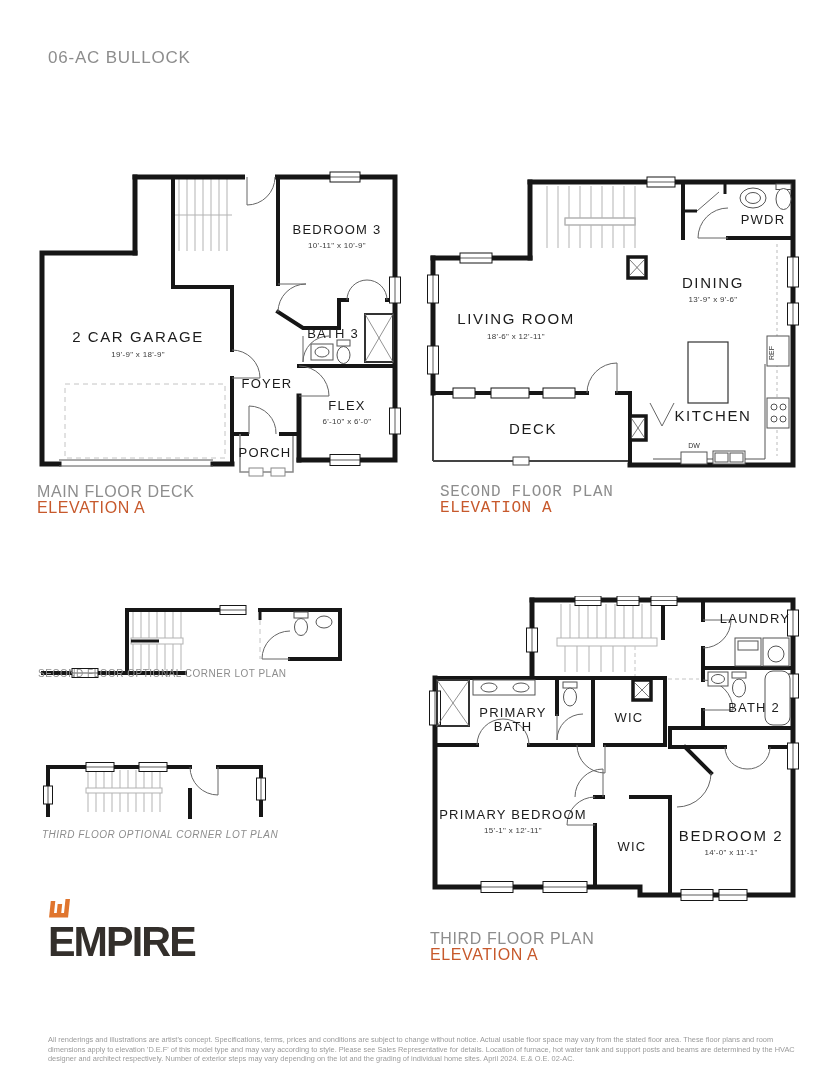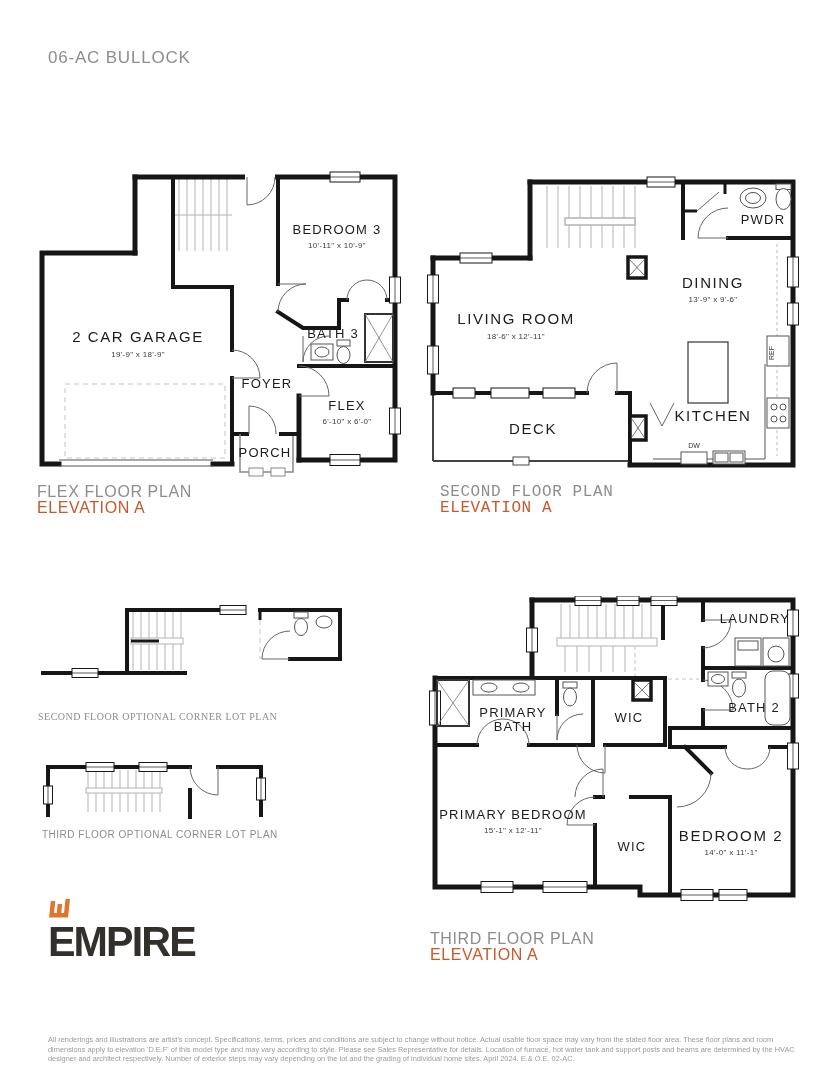--- a/index.html
+++ b/index.html
@@ -110,21 +110,21 @@
     <text class="dim" x="103" y="191" text-anchor="middle">19'-9" x 18'-9"</text>
     <text class="rm" x="302" y="68" text-anchor="middle">BEDROOM 3</text>
     <text class="dim" x="302" y="82" text-anchor="middle">10'-11" x 10'-9"</text>
     <text class="rm" x="298" y="172" text-anchor="middle">BATH 3</text>
     <text class="rm" x="232" y="222" text-anchor="middle">FOYER</text>
     <text class="rm" x="312" y="244" text-anchor="middle">FLEX</text>
     <text class="dim" x="312" y="258" text-anchor="middle">6'-10" x 6'-0"</text>
     <text class="rm" x="230" y="291" text-anchor="middle">PORCH</text>
   </svg>
   <div class="title-block" style="left:37px;top:484px;">
-    <div class="title-gray">FLEX FLOOR PLAN</div>
+    <div class="title-gray">MAIN FLOOR DECK</div>
     <div class="title-orange">ELEVATION A</div>
   </div>
 
   <svg class="plan" style="left:425px;top:176px;" width="392" height="292" viewBox="0 0 392 292">
 
     <g class="stair">
       <path d="M122,10 V72 M133,10 V72 M144,10 V72 M155,10 V72 M166,10 V72 M177,10 V72 M188,10 V72 M199,10 V72 M210,10 V72"></path>
       <rect x="140" y="42" width="70" height="7" style="fill:#fff;"></rect>
       <rect class="stair" x="140" y="42" width="70" height="7"></rect>
     </g>
@@ -239,21 +239,21 @@
     </g>
     <g class="door">
       <path d="M252,57 H224 M224,57 A28,28 0 0 1 252,29"></path>
     </g>
     <g>
       <rect class="fix" x="256" y="10" width="14" height="6"></rect>
       <ellipse class="fix" cx="263" cy="25" rx="6.5" ry="8.5"></ellipse>
       <ellipse class="fix" cx="286" cy="20" rx="8" ry="6"></ellipse>
     </g>
   </svg>
-  <div class="opt-label" style="left:38px;top:711px;font-family:Liberation Serif, serif;">SECOND FLOOR OPTIONAL CORNER LOT PLAN</div>
+  <div class="opt-label" style="left:38px;top:668px;">SECOND FLOOR OPTIONAL CORNER LOT PLAN</div>
 
   <svg class="plan" style="left:42px;top:762px;" width="225" height="72" viewBox="0 0 225 72">
     <g class="stair">
       <path d="M46,8 V50 M54,8 V50 M62,8 V50 M70,8 V50 M78,8 V50 M86,8 V50 M94,8 V50 M102,8 V50 M110,8 V50 M118,8 V50"></path>
       <rect x="44" y="26" width="76" height="5" style="fill:#fff;stroke:#b3b3b3;stroke-width:1;"></rect>
     </g>
     <g>
       <path class="w4" d="M6,5 H44 M72,5 H97 M125,5 H148 M176,5 H219"></path>
       <path class="w4" d="M6,5 V53"></path>
       <path class="w4" d="M219,5 V53"></path>
@@ -266,21 +266,21 @@
         <path class="winline" d="M97,5 H125"></path>
       <rect class="win" x="1.5" y="24" width="9" height="18"></rect>
         <path class="winline" d="M6,24 V42"></path>
       <rect class="win" x="214.5" y="16" width="9" height="22"></rect>
         <path class="winline" d="M219,16 V38"></path>
     </g>
     <g class="door">
       <path d="M176,5 V33 M148,5 A28,28 0 0 0 176,33"></path>
     </g>
   </svg>
-  <div class="opt-label" style="left:42px;top:829px;">THIRD FLOOR OPTIONAL CORNER LOT PLAN</div>
+  <div class="opt-label" style="left:42px;top:829px;font-style:italic;">THIRD FLOOR OPTIONAL CORNER LOT PLAN</div>
 
   <svg class="plan" style="left:425px;top:596px;" width="392" height="306" viewBox="0 0 392 306">
 
     <g class="stair">
       <path d="M136,8 V42 M145,8 V42 M154,8 V42 M163,8 V42 M172,8 V42 M181,8 V42 M190,8 V42 M199,8 V42 M208,8 V42 M217,8 V42 M226,8 V42"></path>
       <rect x="132" y="42" width="100" height="8" style="fill:#fff;stroke:#b3b3b3;stroke-width:1;"></rect>
       <path d="M140,50 V76 M152,50 V76 M164,50 V76 M176,50 V76 M188,50 V76 M200,50 V76"></path>
       <path d="M210,50 V80" style="stroke:#c4c4c4;stroke-dasharray:4 3;"></path>
     </g>
     <path d="M236,83 H274" style="stroke:#c4c4c4;stroke-width:1;stroke-dasharray:4 3;fill:none;"></path>

